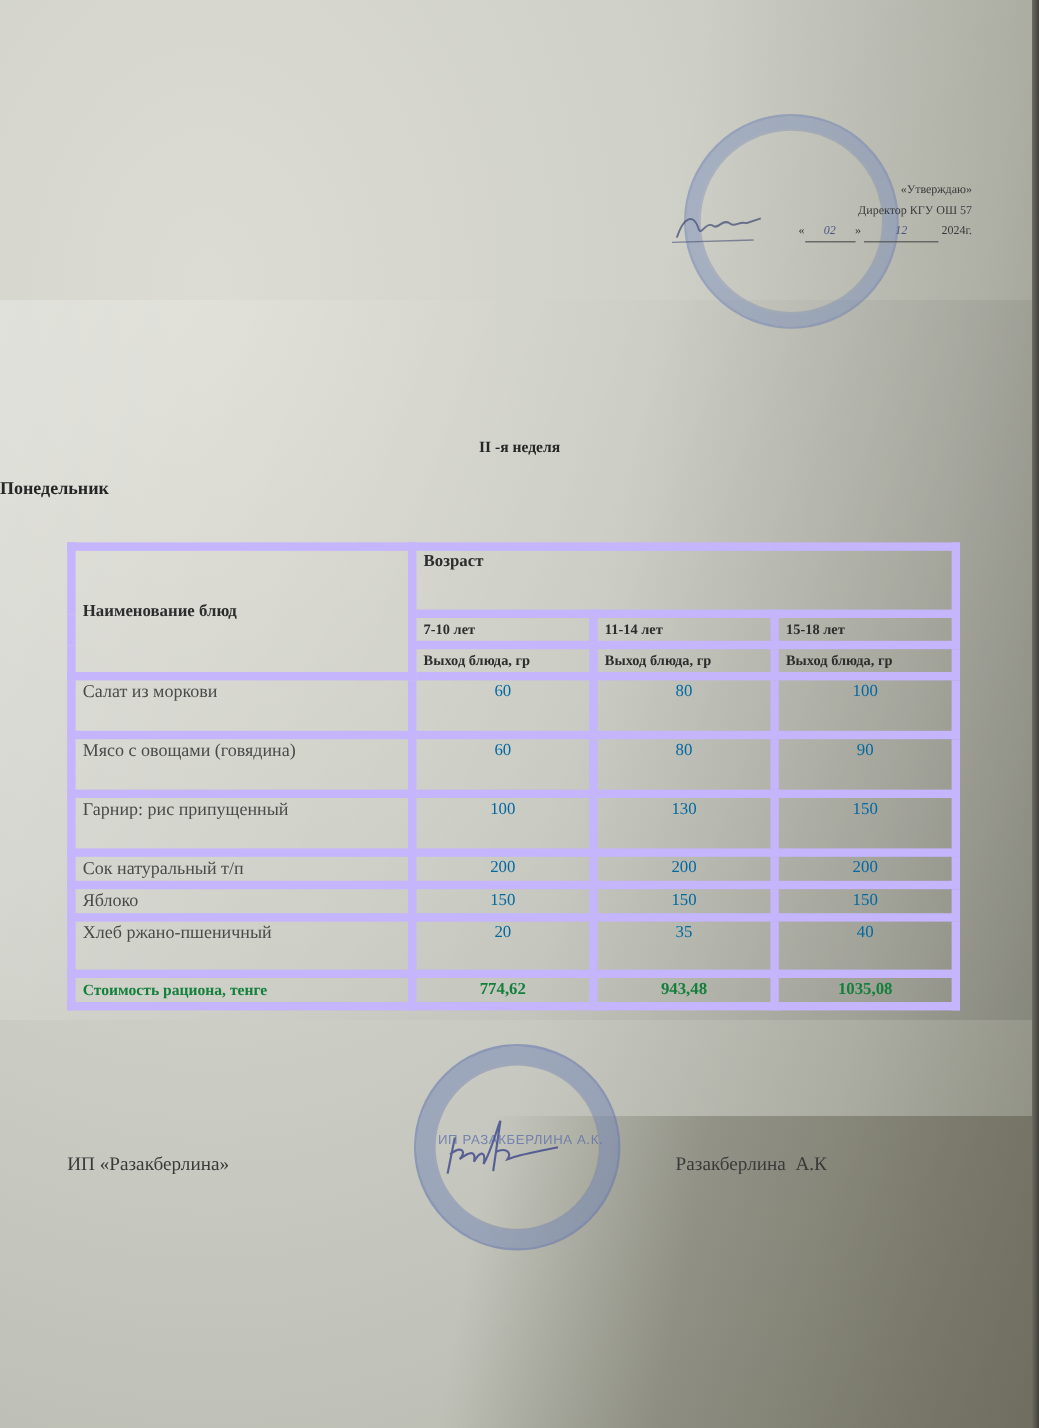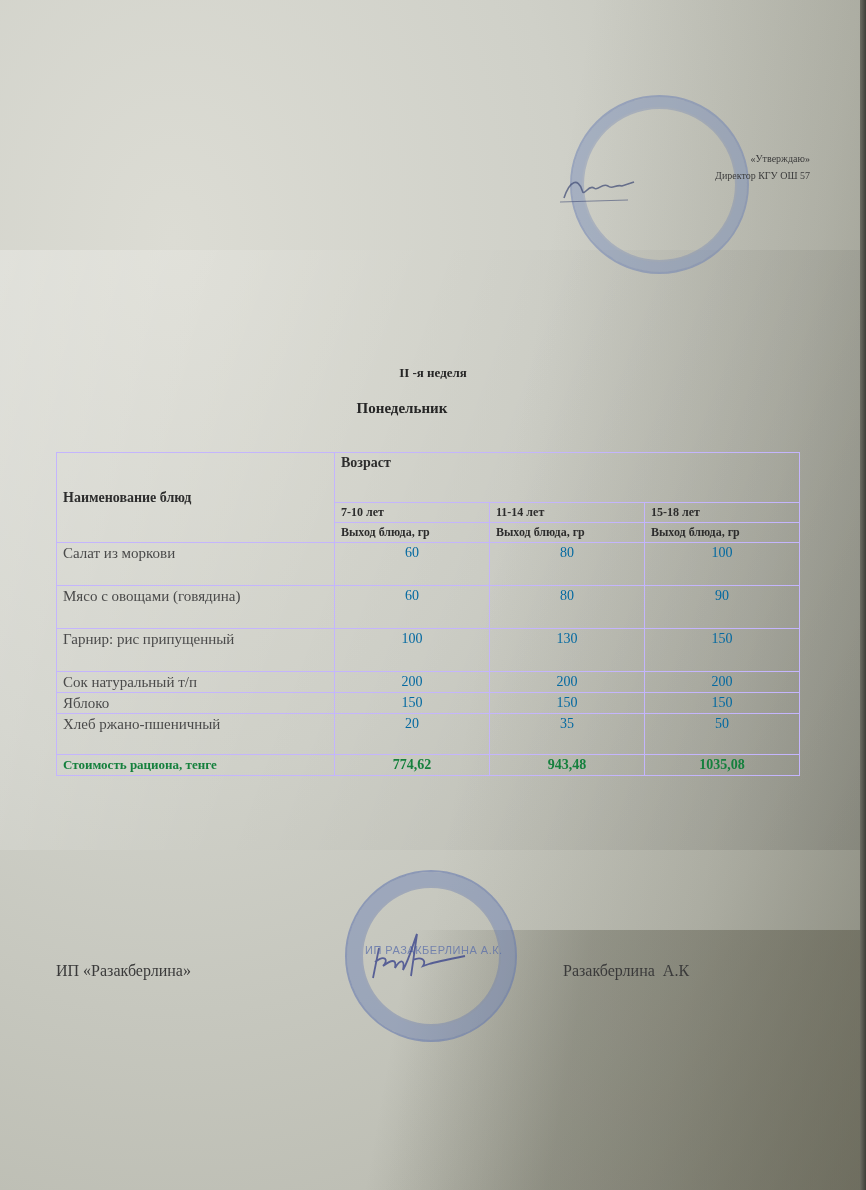--- a/index.html
+++ b/index.html
@@ -75,38 +75,37 @@
       top: 365px;
       text-align: center;
       font-weight: bold;
       font-size: 13px;
       color: #262626;
     }
     .day-title {
       position: absolute;
       left: 0; width: 804px;
       top: 400px;
-      text-align: center;
       font-weight: bold;
       font-size: 15px;
       color: #262626;
     }
 
     
     table.menu {
       position: absolute;
       left: 56px;
       top: 452px;
       width: 744px;
       border-collapse: collapse;
       font-size: 14px;
       color: #3a3a3a;
     }
     table.menu td, table.menu th {
-      border: 1px solid #c4b5fd;
+      border: 7px solid #c4b5fd;
       padding: 0 6px;
       vertical-align: top;
     }
     table.menu th {
       font-weight: bold;
       text-align: left;
       color: #2d2d2d;
     }
     .h-name {
       width: 265px;
@@ -182,20 +181,25 @@
 <div class="right-edge"></div>
 
 <div class="stamp-top"></div>
 <svg class="sig-top" viewBox="0 0 80 30">
   <path d="M6 22 C 12 4, 20 2, 24 14 C 26 22, 30 8, 36 12 C 40 16, 44 6, 50 10 C 54 14, 58 8, 64 10 L 76 6" fill="none" stroke="rgba(70,80,120,0.75)" stroke-width="1.6"></path>
   <path d="M2 26 L 70 24" fill="none" stroke="rgba(70,80,120,0.6)" stroke-width="1.2"></path>
 </svg>
 <div class="approval">
   <div>«Утверждаю»</div>
   <div>Директор КГУ ОШ 57</div>
+  <div style="text-align:right;">
+    «<span style="display:inline-block;width:42px;border-bottom:1px solid #555;text-align:center;font-style:italic;color:#4b5680;">02</span>»
+    <span style="display:inline-block;width:62px;border-bottom:1px solid #555;text-align:center;font-style:italic;color:#4b5680;">12</span>
+    <span>2024г.</span>
+  </div>
 </div>
 
 <div class="week-title">II -я  неделя</div>
 <div class="day-title">Понедельник</div>
 
 <table class="menu">
   <tbody>
       <tr>
     <th class="h-name" rowspan="3">Наименование блюд</th>
     <th class="h-age" colspan="3">Возраст</th>
@@ -237,21 +241,21 @@
   <tr class="short">
     <td class="dish">Яблоко</td>
     <td class="num">150</td>
     <td class="num">150</td>
     <td class="num">150</td>
   </tr>
   <tr class="bread">
     <td class="dish">Хлеб ржано-пшеничный</td>
     <td class="num">20</td>
     <td class="num">35</td>
-    <td class="num">50</td>
+    <td class="num">40</td>
   </tr>
   <tr class="total">
     <td class="dish">Стоимость рациона, тенге</td>
     <td class="num">774,62</td>
     <td class="num">943,48</td>
     <td class="num">1035,08</td>
   </tr>
 </tbody>
   </table>
 

